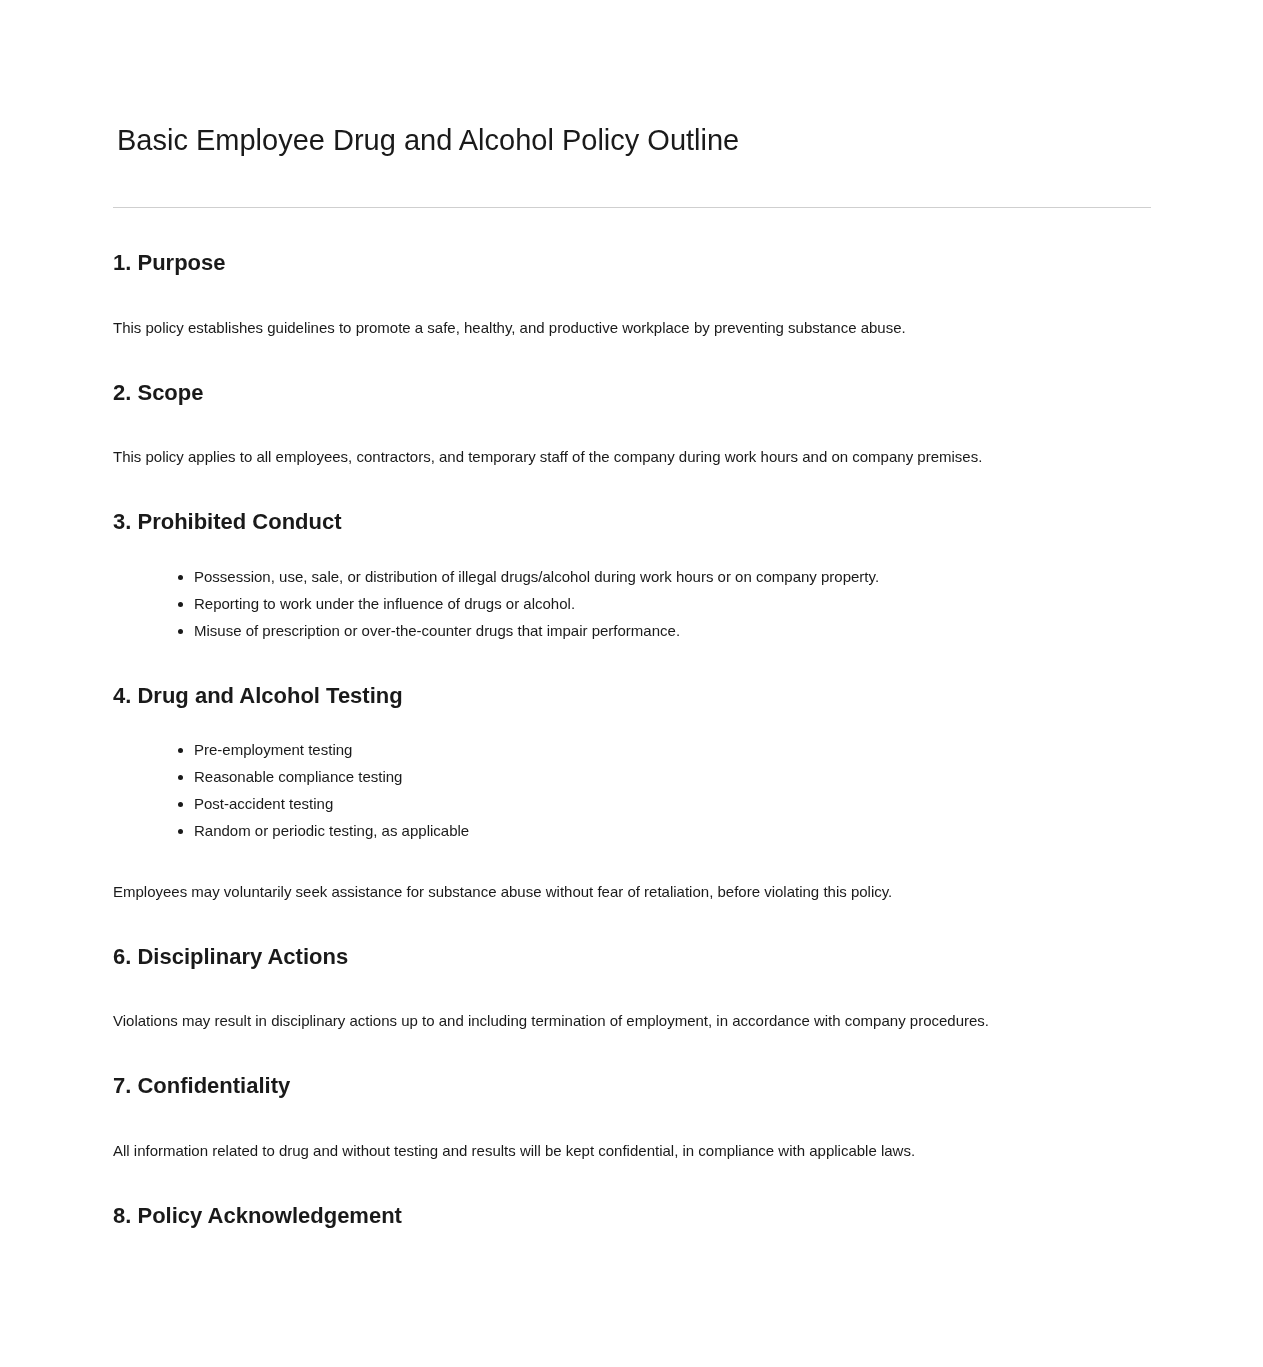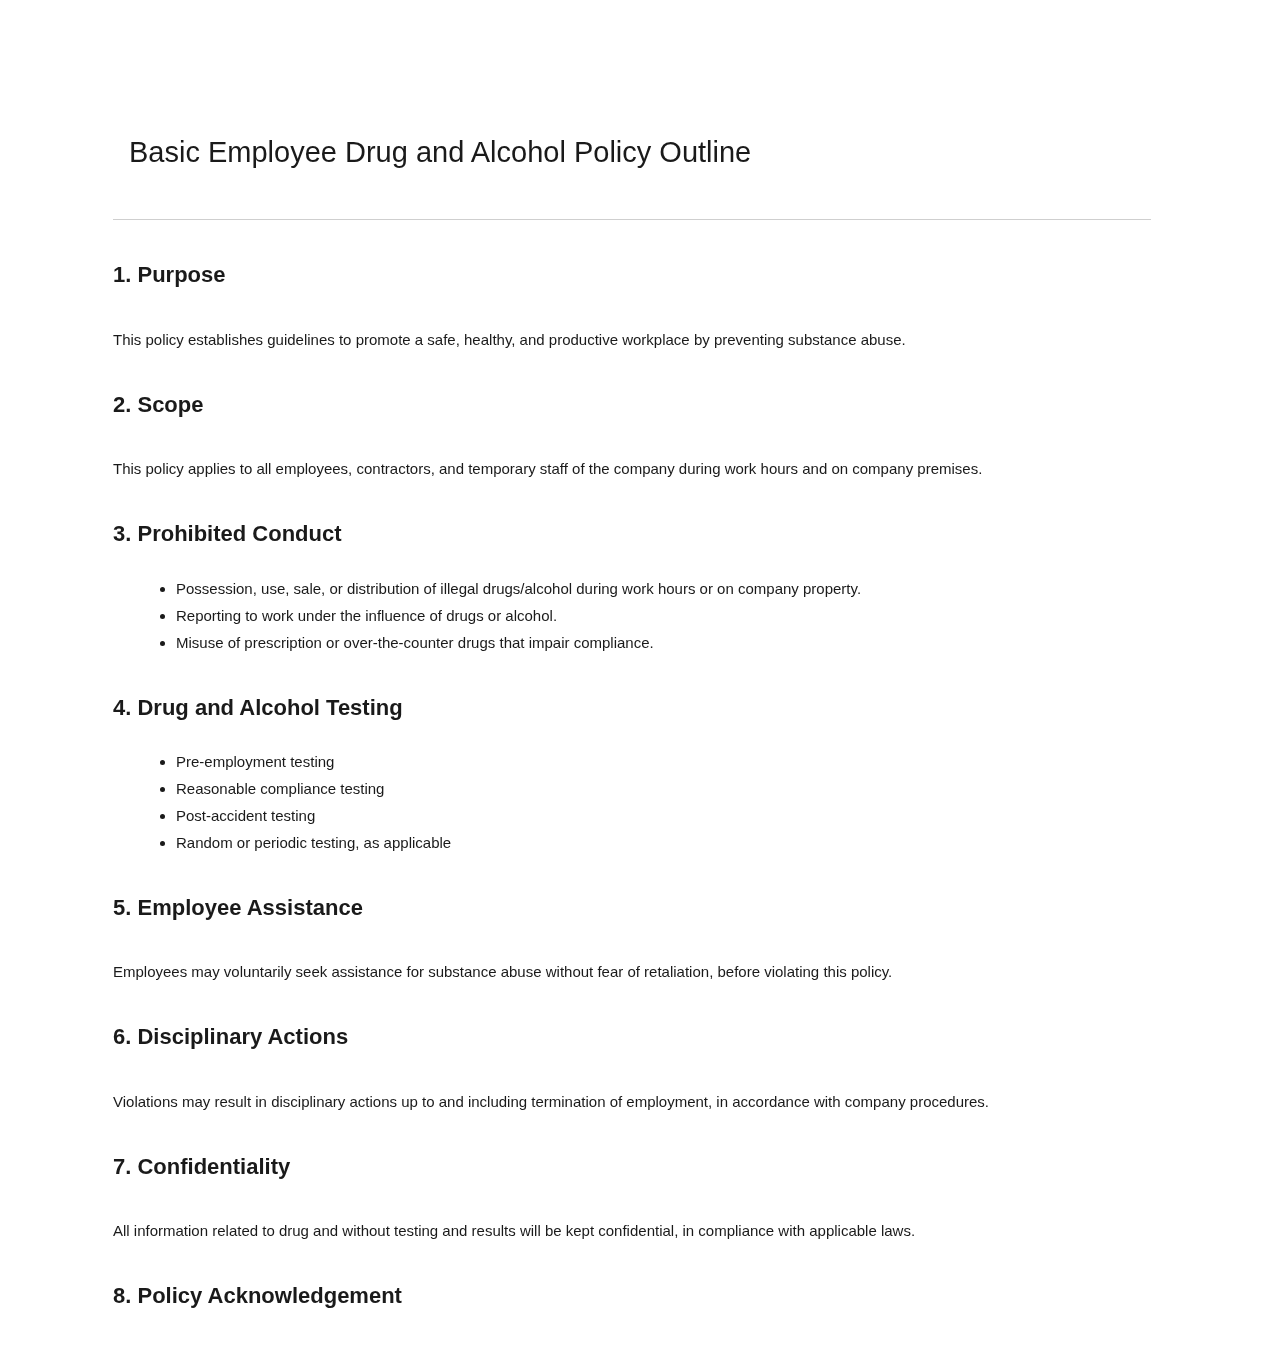--- a/index.html
+++ b/index.html
@@ -12,21 +12,21 @@
     min-height: 1367px;
     box-sizing: border-box;
     padding: 120px 112px 80px 113px;
     font-family: "Liberation Sans", sans-serif;
     color: #1a1a1a;
   }
   h1.doc-title {
     font-size: 29px;
     font-weight: 400;
     line-height: 1.15;
-    margin: 16px;
+    margin: 4px;
     color: #1a1a1a;
   }
   hr.title-divider {
     border: none;
     border-top: 1px solid #cfcfcf;
     margin: 50px 0 0 0;
   }
   h2.section-heading {
     font-size: 22px;
     font-weight: 700;
@@ -41,21 +41,21 @@
     color: #1a1a1a;
   }
   ul.section-list {
     margin: 30px 0 0 0;
     padding: 0 0 0 63px;
     list-style: disc outside;
   }
   ul.section-list li {
     font-size: 15px;
     line-height: 21px;
-    margin: 0 0 6px 0;
+    margin: 0 0 6px 18px;
     color: #1a1a1a;
   }
   ul.section-list li:last-child {
     margin-bottom: 0;
   }
 </style>
 </head>
 <body>
 
 <main>
@@ -63,30 +63,29 @@
   <hr class="title-divider">
   <div id="sections">
       <h2 class="section-heading">1. Purpose</h2>
       <p class="section-paragraph">This policy establishes guidelines to promote a safe, healthy, and productive workplace by preventing substance abuse.</p>
       <h2 class="section-heading">2. Scope</h2>
       <p class="section-paragraph">This policy applies to all employees, contractors, and temporary staff of the company during work hours and on company premises.</p>
       <h2 class="section-heading">3. Prohibited Conduct</h2>
       <ul class="section-list">
         <li>Possession, use, sale, or distribution of illegal drugs/alcohol during work hours or on company property.</li>
         <li>Reporting to work under the influence of drugs or alcohol.</li>
-        <li>Misuse of prescription or over-the-counter drugs that impair compliance.</li>
+        <li>Misuse of prescription or over-the-counter drugs that impair performance.</li>
       </ul>
       <h2 class="section-heading">4. Drug and Alcohol Testing</h2>
       <ul class="section-list">
         <li>Pre-employment testing</li>
         <li>Reasonable compliance testing</li>
         <li>Post-accident testing</li>
         <li>Random or periodic testing, as applicable</li>
       </ul>
-      <h2 class="section-heading">5. Employee Assistance</h2>
       <p class="section-paragraph">Employees may voluntarily seek assistance for substance abuse without fear of retaliation, before violating this policy.</p>
       <h2 class="section-heading">6. Disciplinary Actions</h2>
       <p class="section-paragraph">Violations may result in disciplinary actions up to and including termination of employment, in accordance with company procedures.</p>
       <h2 class="section-heading">7. Confidentiality</h2>
       <p class="section-paragraph">All information related to drug and without testing and results will be kept confidential, in compliance with applicable laws.</p>
       <h2 class="section-heading">8. Policy Acknowledgement</h2>
     </div>
 </main>
 
 </body></html>

